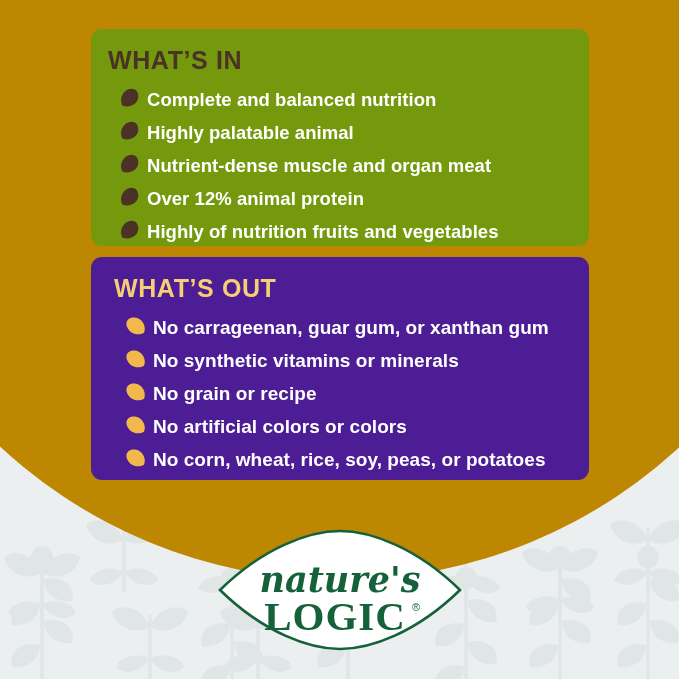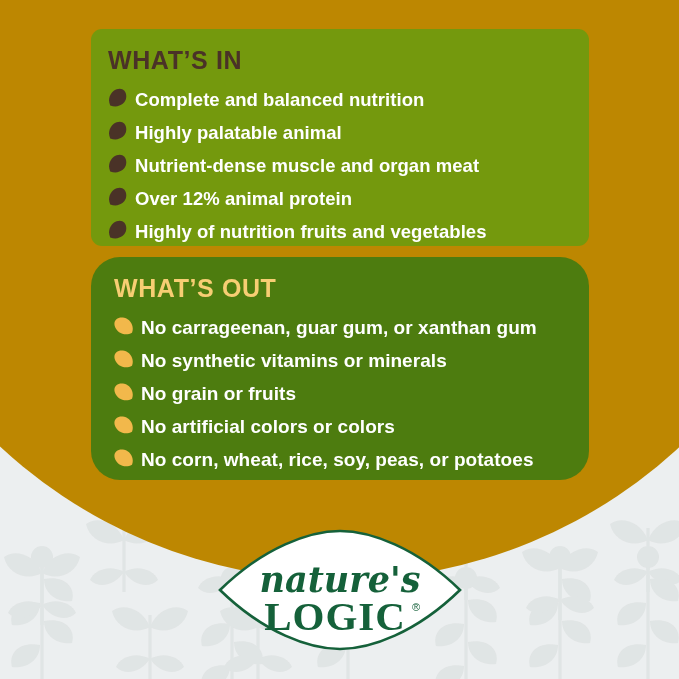--- a/index.html
+++ b/index.html
@@ -58,37 +58,36 @@
   }
   .panel-in {
     top: 29px;
     height: 217px;
     background: #74990d;
     padding-left: 16px;
   }
   .panel-out {
     top: 257px;
     height: 223px;
-    background: #4d7c0f;
-    border-radius: 29px;
+    background: #4c1d95;
   }
 
   .panel-title {
     font-size: 25px;
     font-weight: bold;
     letter-spacing: 0.6px;
     margin: 0 0 12px 1px;
     line-height: 1.05;
   }
   .panel-in .panel-title { color: #4a3227; }
   .panel-out .panel-title { color: #f7ce73; }
 
   .bullet-list {
     list-style: none;
-    margin: 0;
+    margin: 12px;
     padding: 0;
   }
   .bullet-row {
     display: flex;
     align-items: flex-start;
     margin-bottom: 3px;
   }
   .leaf-bullet {
     flex: 0 0 auto;
     width: 22px;
@@ -227,21 +226,21 @@
       <li class="bullet-row">
         <svg class="leaf-bullet" viewBox="0 0 22 20" aria-hidden="true">
           <path d="M19.0,16.8 C12.0,20.6 4.0,17.0 1.8,10.2 C0.0,4.6 4.6,0.4 11.2,1.8 C17.4,3.1 21.6,10.4 19.0,16.8 Z" fill="#f2b84b"></path>
         </svg>
         <span class="bullet-text">No synthetic vitamins or minerals</span>
       </li>
       <li class="bullet-row">
         <svg class="leaf-bullet" viewBox="0 0 22 20" aria-hidden="true">
           <path d="M19.0,16.8 C12.0,20.6 4.0,17.0 1.8,10.2 C0.0,4.6 4.6,0.4 11.2,1.8 C17.4,3.1 21.6,10.4 19.0,16.8 Z" fill="#f2b84b"></path>
         </svg>
-        <span class="bullet-text">No grain or fruits</span>
+        <span class="bullet-text">No grain or recipe</span>
       </li>
       <li class="bullet-row">
         <svg class="leaf-bullet" viewBox="0 0 22 20" aria-hidden="true">
           <path d="M19.0,16.8 C12.0,20.6 4.0,17.0 1.8,10.2 C0.0,4.6 4.6,0.4 11.2,1.8 C17.4,3.1 21.6,10.4 19.0,16.8 Z" fill="#f2b84b"></path>
         </svg>
         <span class="bullet-text">No artificial colors or colors</span>
       </li>
       <li class="bullet-row">
         <svg class="leaf-bullet" viewBox="0 0 22 20" aria-hidden="true">
           <path d="M19.0,16.8 C12.0,20.6 4.0,17.0 1.8,10.2 C0.0,4.6 4.6,0.4 11.2,1.8 C17.4,3.1 21.6,10.4 19.0,16.8 Z" fill="#f2b84b"></path>

